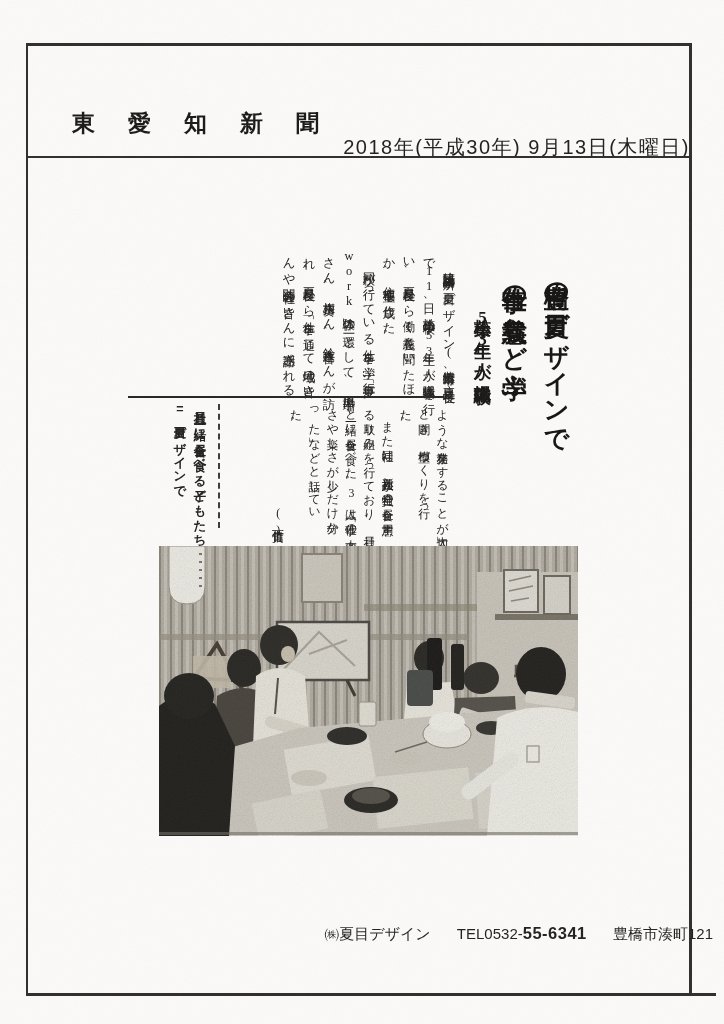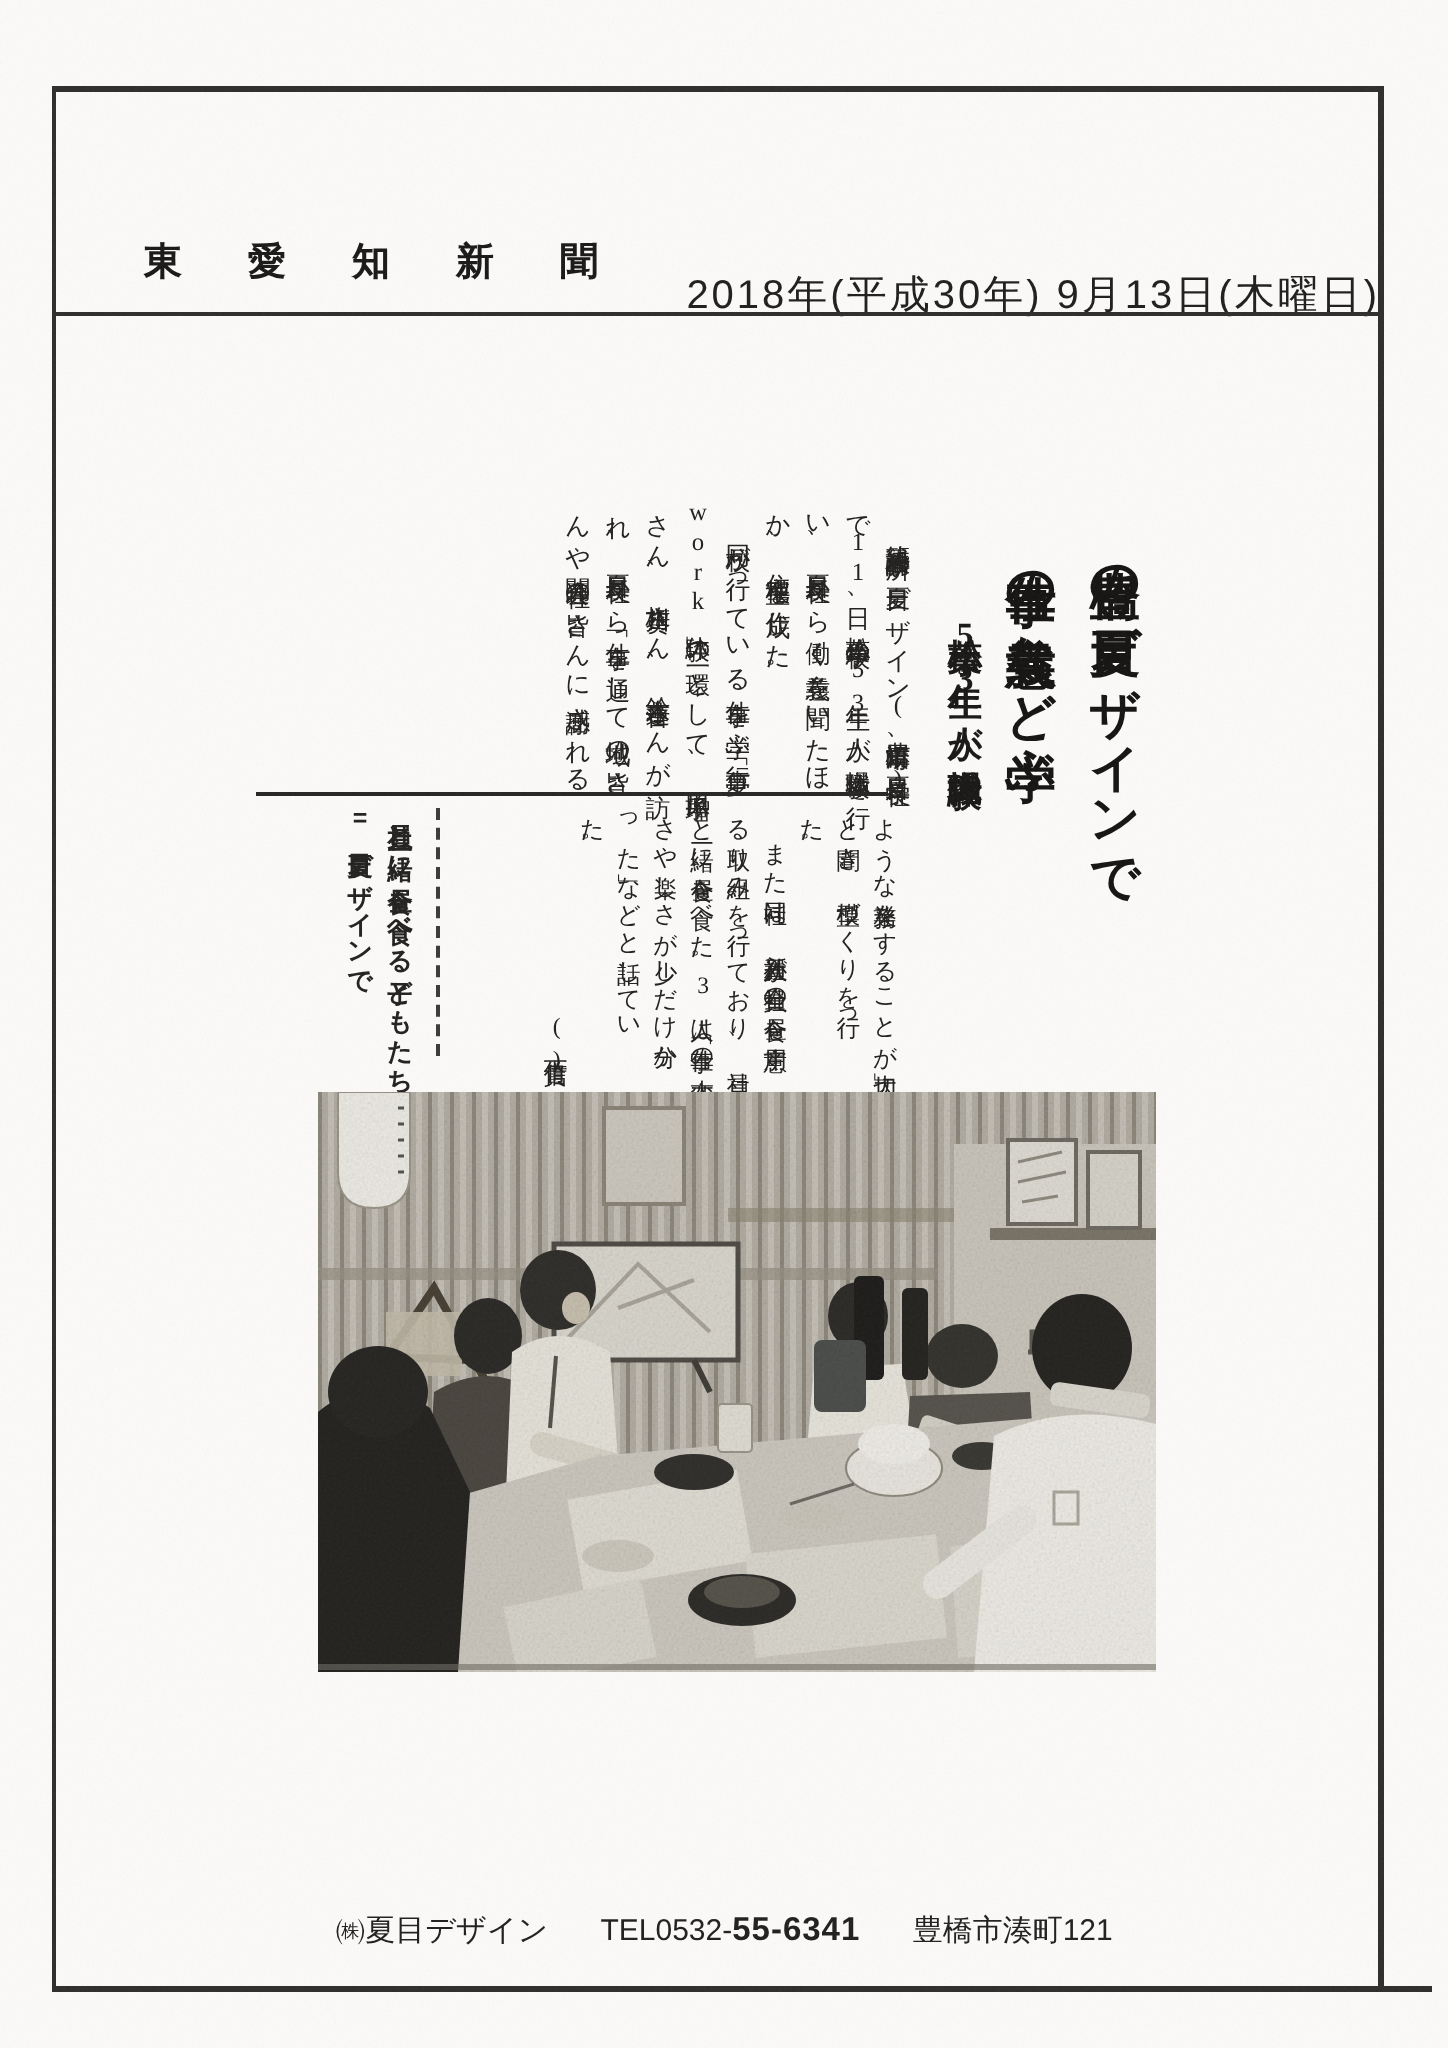--- a/index.html
+++ b/index.html
@@ -6,21 +6,21 @@
   .page{
     position:relative;width:724px;height:1024px;margin:0 auto;
     background:#fbfaf8;color:#1c1c1c;overflow:hidden;
     font-family:"Liberation Serif","DejaVu Serif",serif;
   }
   .abs{position:absolute;}
   
   .rule{background:#2e2d2b;}
   
   .masthead-title{
-    left:72px;top:118px;font-size:19px;font-weight:bold;letter-spacing:33px;
+    left:72px;top:108px;font-size:23px;font-weight:bold;letter-spacing:33px;
     white-space:nowrap;color:#191816;
   }
   .masthead-date{
     right:34px;top:134px;font-size:20px;letter-spacing:1.5px;
     font-family:"Liberation Sans","DejaVu Sans",sans-serif;color:#1f1e1c;white-space:nowrap;
   }
   
   .v{writing-mode:vertical-rl;text-orientation:upright;}
   .headline-col{
     font-size:25px;font-weight:bold;letter-spacing:0.5px;line-height:34px;
@@ -39,21 +39,21 @@
     font-family:"Liberation Sans","DejaVu Sans",sans-serif;
     font-size:12.5px;font-weight:bold;letter-spacing:0.6px;line-height:20px;color:#222120;
   }
   .dashed-rule{border-left:2px dashed #3a3a3a;width:0;}
   
   .ad-catch{
     left:0;right:0;top:936px;text-align:center;font-size:23px;letter-spacing:1px;
     color:#1b1a18;white-space:nowrap;
   }
   .ad-info{
-    left:0;right:0;top:956px;text-align:center;font-size:15px;
+    left:0;right:0;top:924px;text-align:right;font-size:15px;
     font-family:"Liberation Sans","DejaVu Sans",sans-serif;color:#201f1d;white-space:nowrap;
   }
   .ad-info .seg{margin:0 11px;}
   .ad-info .tel-bold{font-weight:bold;font-size:16.5px;letter-spacing:0.5px;}
   .page-noise{left:0;top:0;pointer-events:none;opacity:0.05;}
 </style>
 </head>
 <body>
 
 <div class="page">

